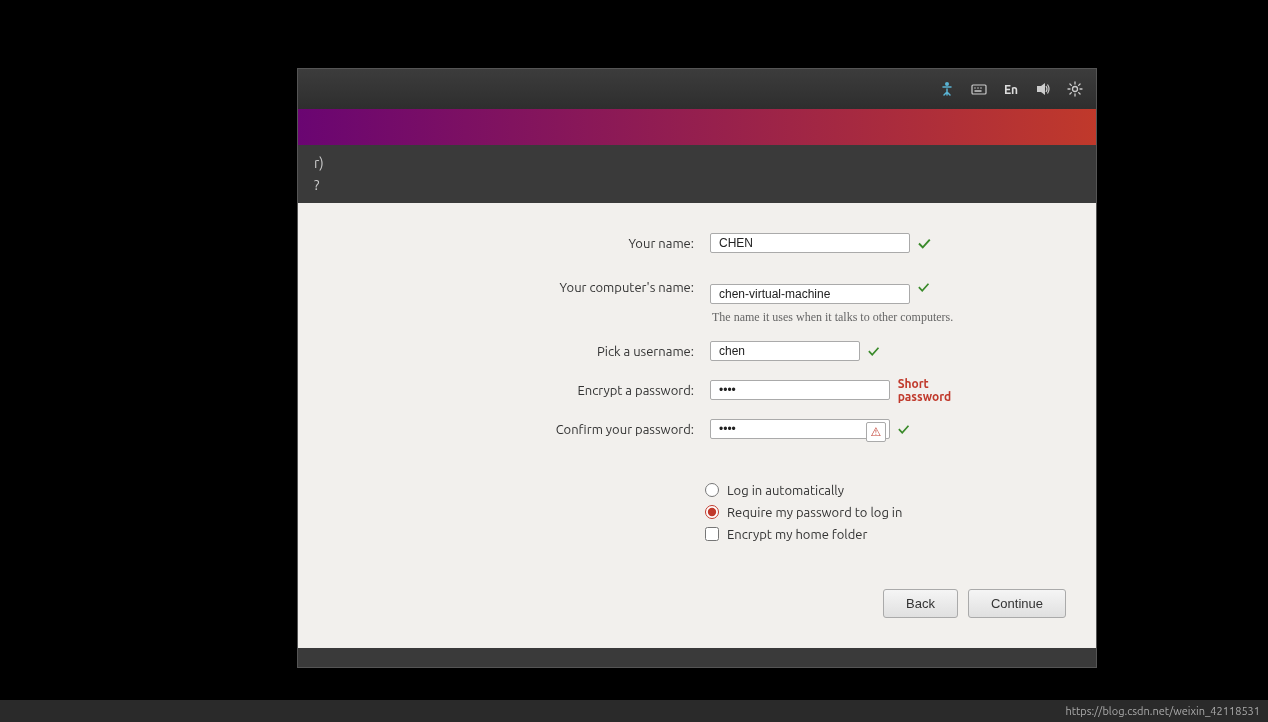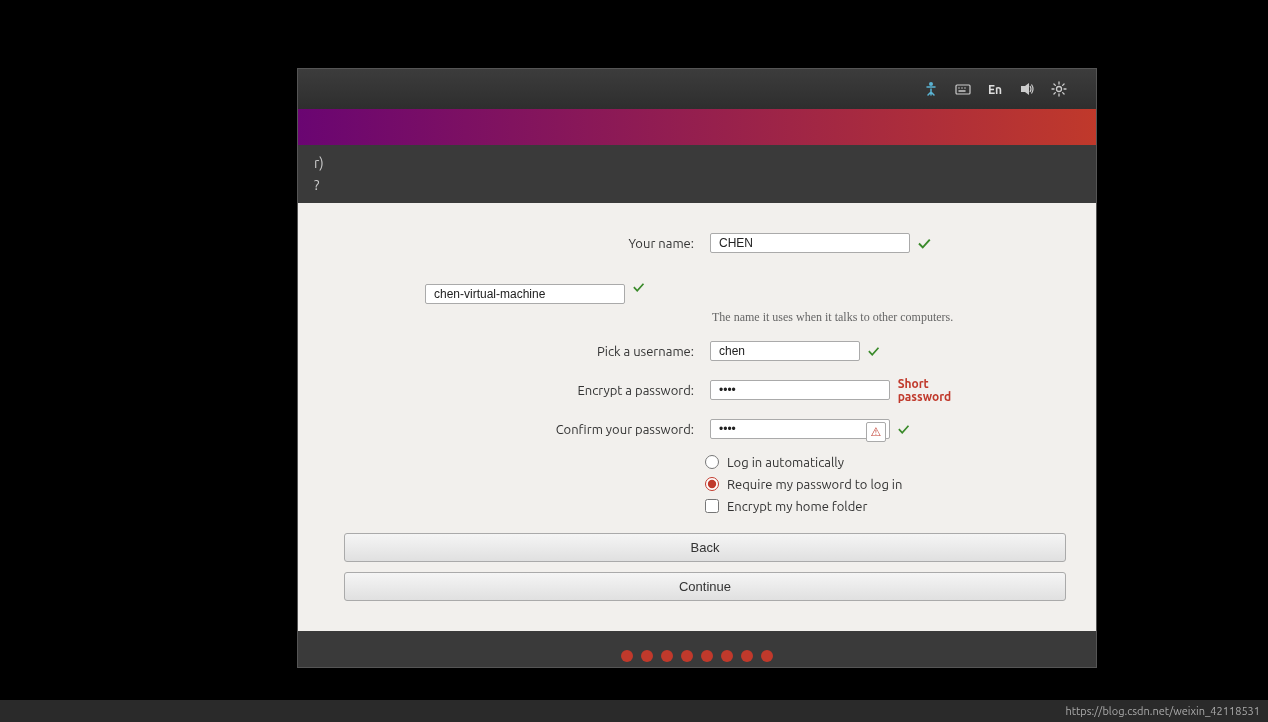--- a/index.html
+++ b/index.html
@@ -28,21 +28,21 @@
     }
 
     
     .topbar {
       width: 100%;
       height: 40px;
       background: linear-gradient(to bottom, #3c3c3c, #2e2e2e);
       display: flex;
       align-items: center;
       justify-content: flex-end;
-      padding: 0 24px;
+      padding: 0 8px;
       gap: 6px;
       flex-shrink: 0;
     }
 
     
     .banner {
       width: 100%;
       height: 36px;
       background: linear-gradient(to right, #6a0572, #c0392b);
       flex-shrink: 0;
@@ -58,20 +58,21 @@
       flex-shrink: 0;
     }
 
     
     .content {
       flex: 1;
       background: #f2f0ed;
       padding: 30px 20px 20px 36px;
       display: flex;
       flex-direction: column;
+      gap: 28px;
     }
 
     
     .form-grid {
       display: grid;
       grid-template-columns: 1fr 1fr;
       row-gap: 16px;
       column-gap: 10px;
       align-items: center;
       margin: 0 auto;
@@ -174,21 +175,20 @@
       cursor: pointer;
     }
 
     
     .buttons-area {
       display: flex;
       justify-content: flex-end;
       gap: 10px;
       padding: 20px 10px 10px 10px;
       margin-top: auto;
-      flex-direction: column;
     }
 
     .btn {
       padding: 6px 22px;
       font-size: 13px;
       border: 1px solid #aaa;
       background: linear-gradient(to bottom, #f5f5f5, #e0e0e0);
       border-radius: 3px;
       cursor: pointer;
       color: #333;
@@ -291,20 +291,21 @@
 
   <div class="content">
     <div class="form-grid">
 
       <div class="form-label">Your name:</div>
       <div class="form-row-right">
         <input class="form-input input-name" type="text" value="CHEN" style="">
         <span class="check-green">✓</span>
       </div>
 
+      <div class="form-label">Your computer's name:</div>
       <div class="form-row-right">
         <input class="form-input input-computer" type="text" value="chen-virtual-machine" style="">
         <span class="check-green-sm">✓</span>
       </div>
 
       <div></div>
       <div class="hint-text">The name it uses when it talks to other computers.</div>
 
       <div class="form-label">Pick a username:</div>
       <div class="form-row-right">

